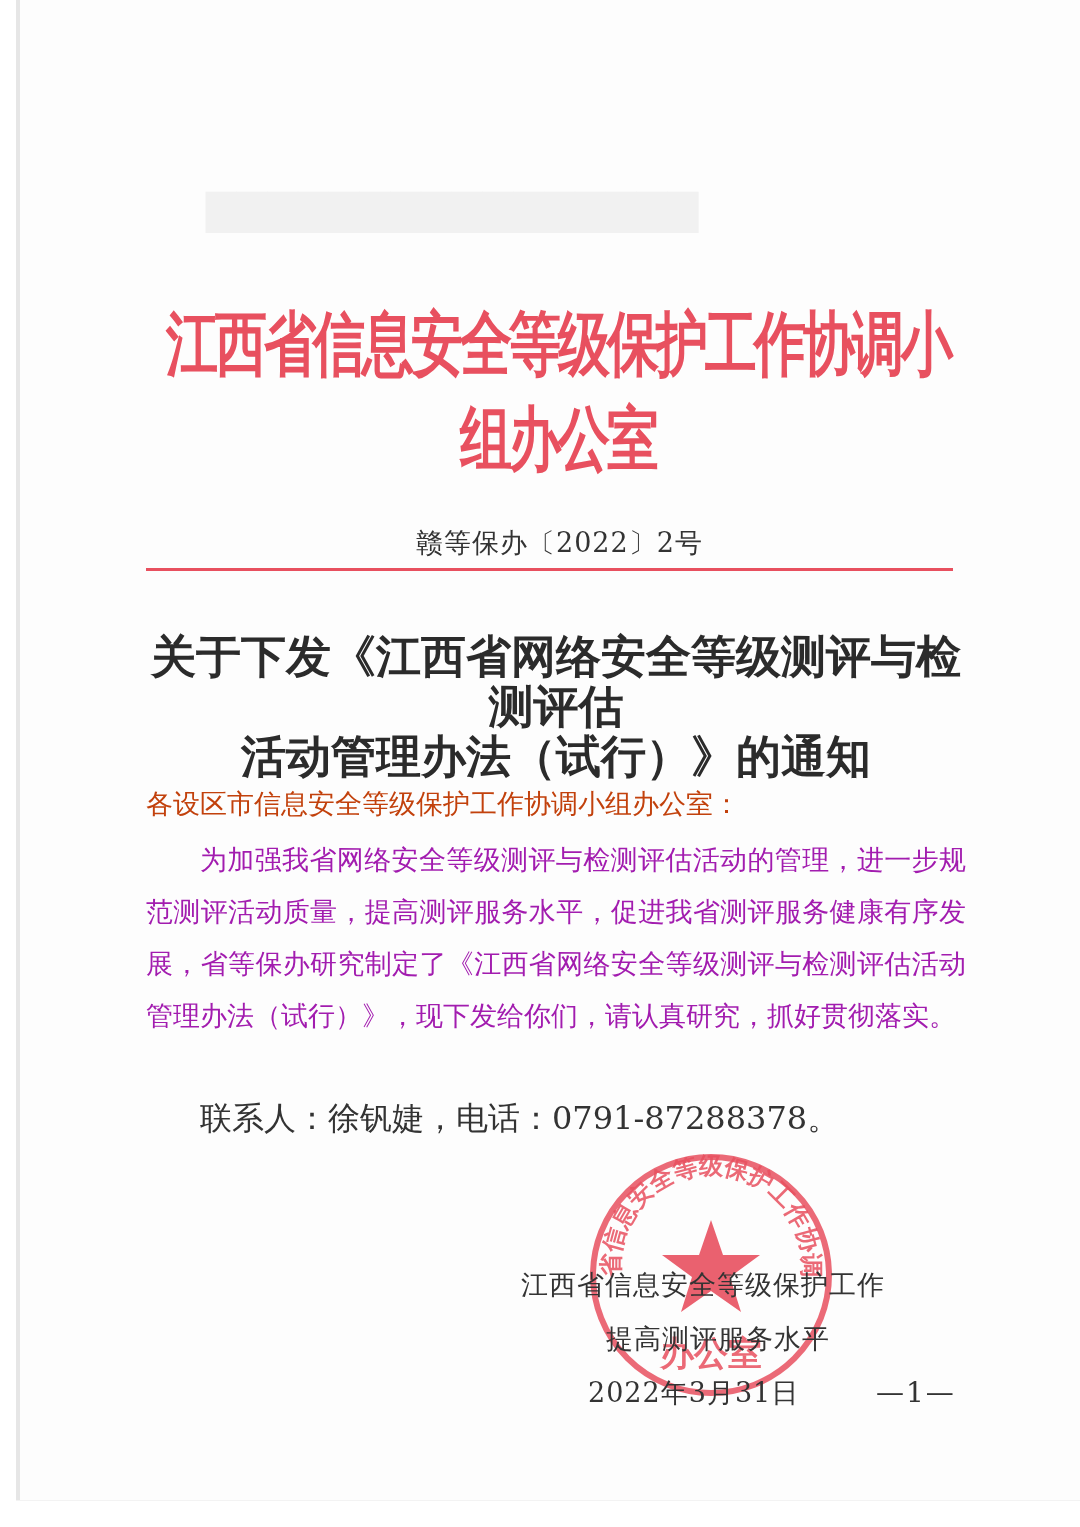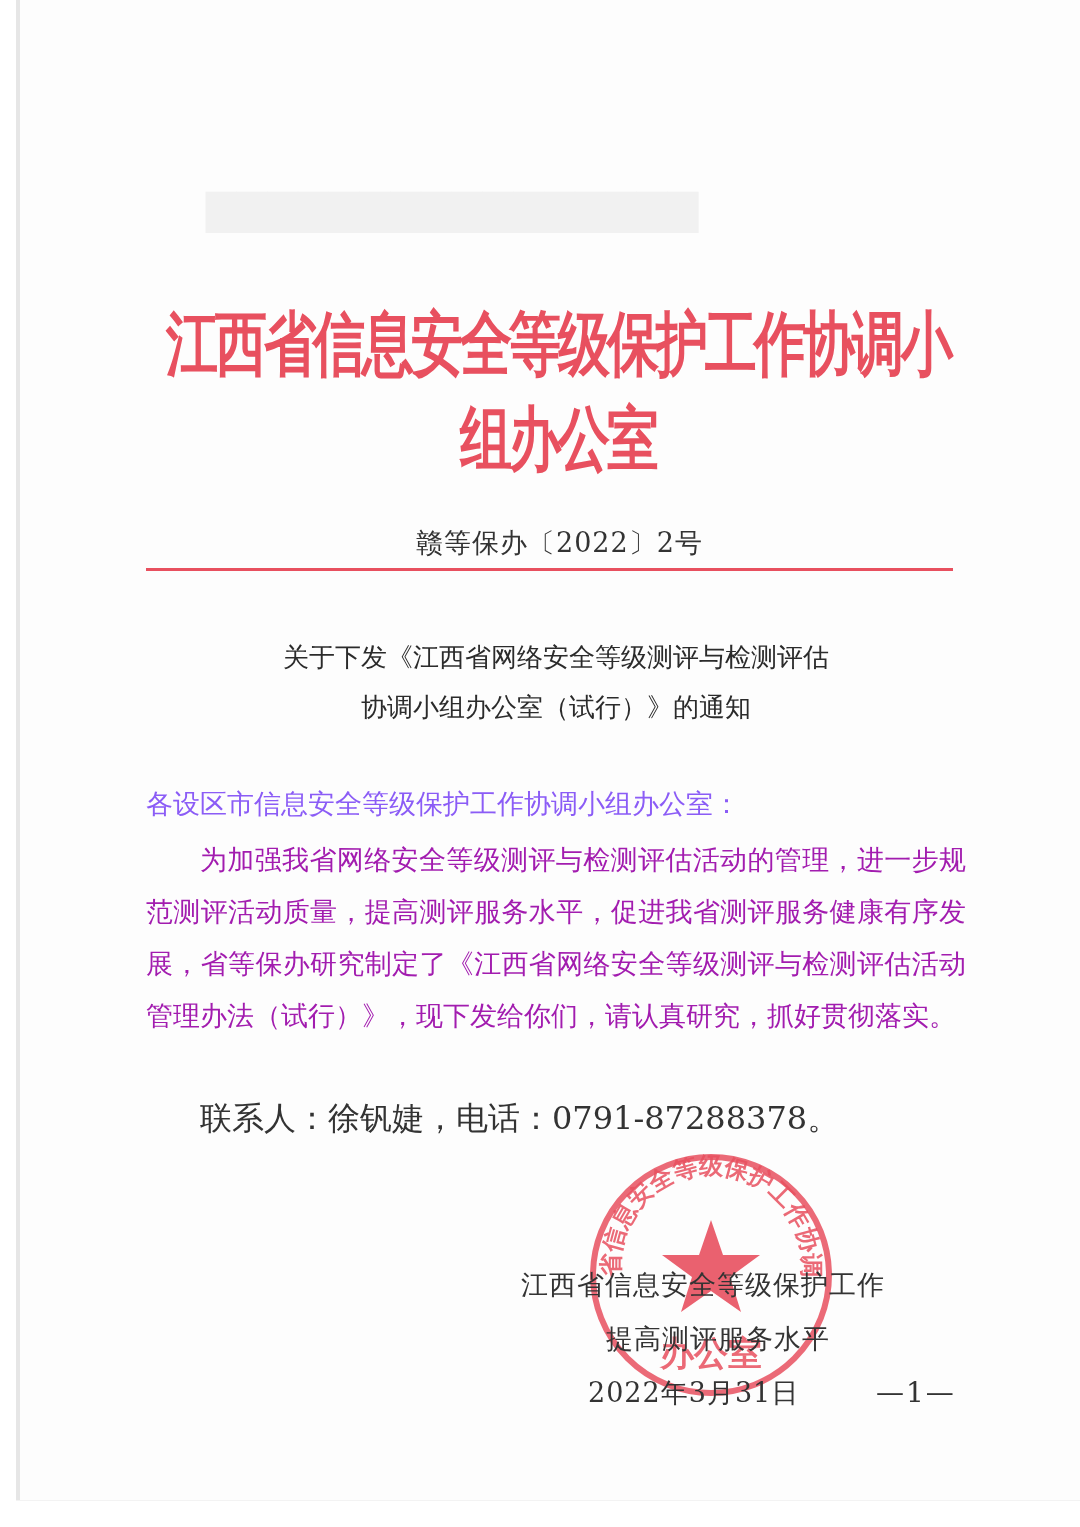--- a/index.html
+++ b/index.html
@@ -13,23 +13,23 @@
   .ghost { position:absolute; color:#f1f1f1; font-weight:bold; white-space:nowrap; }
   .header-title {
     position:absolute; left:128px; top:298px; width:828px; text-align:center;
     font-family:"DejaVu Serif", serif; font-weight:bold; font-size:52px; letter-spacing:-3px;
     color:#e8505f; transform:scaleY(1.35); transform-origin:top center;
   }
   .doc-number { position:absolute; left:400px; top:525px; font-size:27px; color:#333; letter-spacing:1px;text-align:right; }
   .red-rule { position:absolute; left:130px; top:568px; width:807px; height:3px; background:#e8505f; }
   .main-title {
     position:absolute; left:120px; top:632px; width:840px; text-align:center;
-    font-weight:normal; font-size:26px; line-height:50px; color:#2b2b2b;
+    font-weight:bold; font-size:45px; line-height:50px; color:#2b2b2b;
   }
-  .salutation { position:absolute; left:130px; top:786px; font-size:27px; color:#8b5cf6; }
+  .salutation { position:absolute; left:130px; top:786px; font-size:27px; color:#c2410c; }
   .body-text {
     position:absolute; left:130px; top:834px; width:820px; font-size:27px; line-height:52px;
     color:#a21caf; text-align:justify;
   }
   .indent { text-indent:54px; display:block; }
   .contact { position:absolute; left:184px; top:1078px; font-size:32px; color:#333;margin-top:19px; }
   .sig { position:absolute; font-size:27px; color:#333; white-space:nowrap; letter-spacing:1px;margin-top:39px; }
   .seal { position:absolute; left:570px; top:1150px; width:250px; height:250px; }
   .page-num { position:absolute; left:860px; top:1376px; font-size:28px; color:#333; letter-spacing:2px; }
 </style>
@@ -41,21 +41,21 @@
 
   <div class="ghost" style="left:190px;top:185px;font-size:40px;">▇▇▇▇▇▇▇▇▇▇▇▇▇▇▇▇</div>
 
   <div class="header-title">江西省信息安全等级保护工作协调小组办公室</div>
 
   <div class="doc-number">赣等保办〔2022〕2号</div>
   <div class="red-rule"></div>
 
   <div class="main-title">
     <div>关于下发《江西省网络安全等级测评与检测评估</div>
-    <div>协调小组办公室（试行）》的通知</div>
+    <div>活动管理办法（试行）》的通知</div>
   </div>
 
   <div class="salutation">各设区市信息安全等级保护工作协调小组办公室：</div>
 
   <div class="body-text">
     <span class="indent">为加强我省网络安全等级测评与检测评估活动的管理，进一步规范测评活动质量，提高测评服务水平，促进我省测评服务健康有序发展，省等保办研究制定了《江西省网络安全等级测评与检测评估活动管理办法（试行）》，现下发给你们，请认真研究，抓好贯彻落实。</span>
   </div>
 
   <div class="contact">联系人：徐钒婕，电话：0791-87288378。</div>
 

